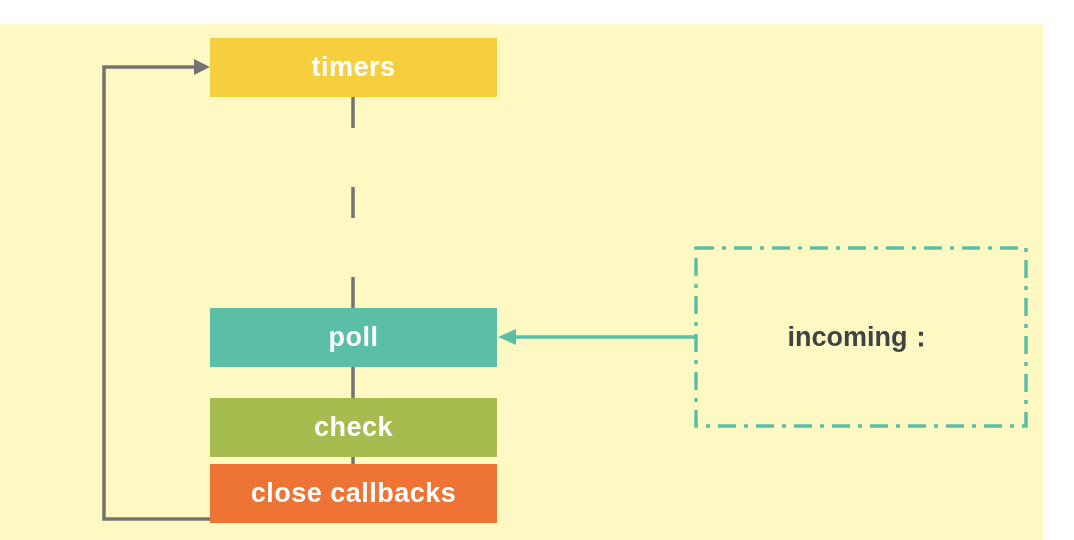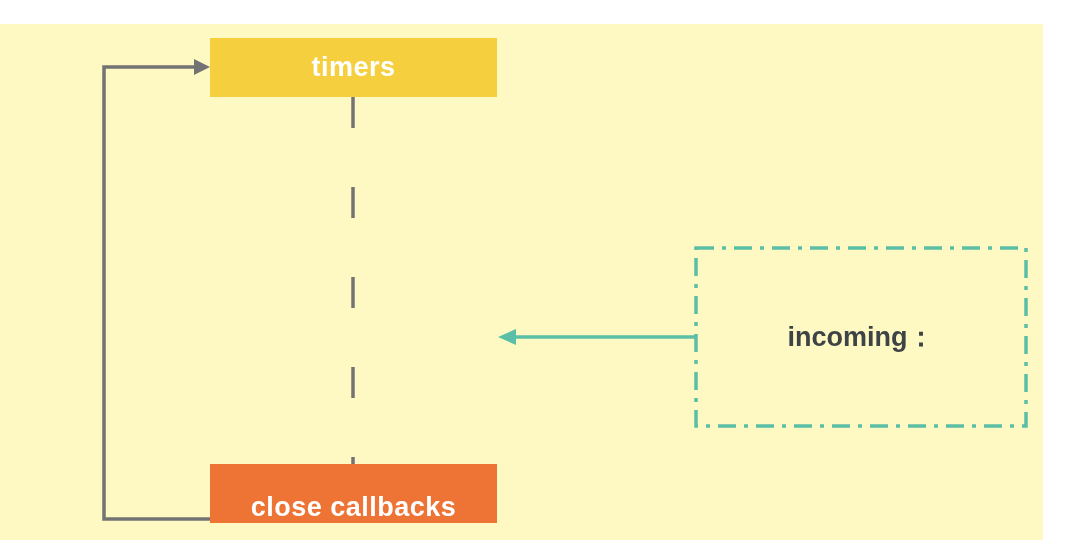--- a/index.html
+++ b/index.html
@@ -76,21 +76,27 @@
 
     <line class="teal-line" x1="695" y1="313" x2="512" y2="313" stroke-width="3.5" stroke="#5bbfa7"></line>
     <polygon class="teal-fill" points="498,313 516,305 516,321" fill="#5bbfa7"></polygon>
 
     <rect class="teal-line" fill="none" stroke-width="3.5" stroke-dasharray="18 8 4 8" x="696" y="224" width="330" height="178" stroke="#5bbfa7"></rect>
   </svg>
 
   <div class="phase-box" style="top: 14px; background: rgb(245, 207, 61);">
     <span class="phase-label">timers</span>
   </div>
-  <div class="phase-box" style="top: 440px; background: rgb(237, 116, 52); align-items: flex-end;">
+  <div class="phase-box" style="top: 284px; background: rgb(90, 191, 166);">
+    <span class="phase-label">poll</span>
+  </div>
+  <div class="phase-box" style="top: 374px; background: rgb(167, 188, 79);">
+    <span class="phase-label">check</span>
+  </div>
+  <div class="phase-box" style="top: 440px; background: rgb(237, 116, 52);">
     <span class="phase-label">close callbacks</span>
   </div>
 
   <div class="incoming-box">
     <div class="incoming-line" style="color: rgb(62, 67, 69);">incoming：</div>
   </div>
 
 </div>
 
 </body></html>

